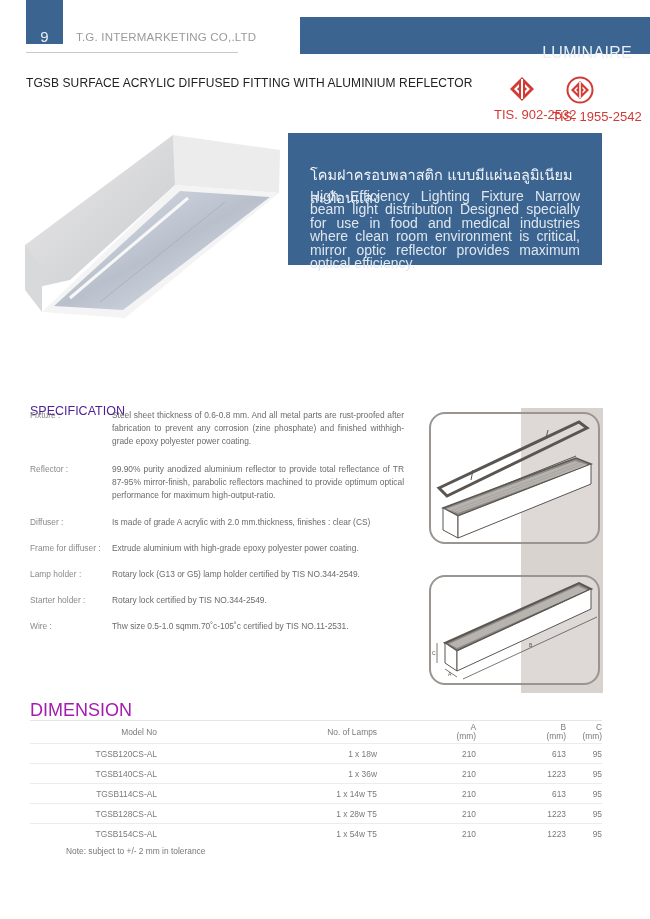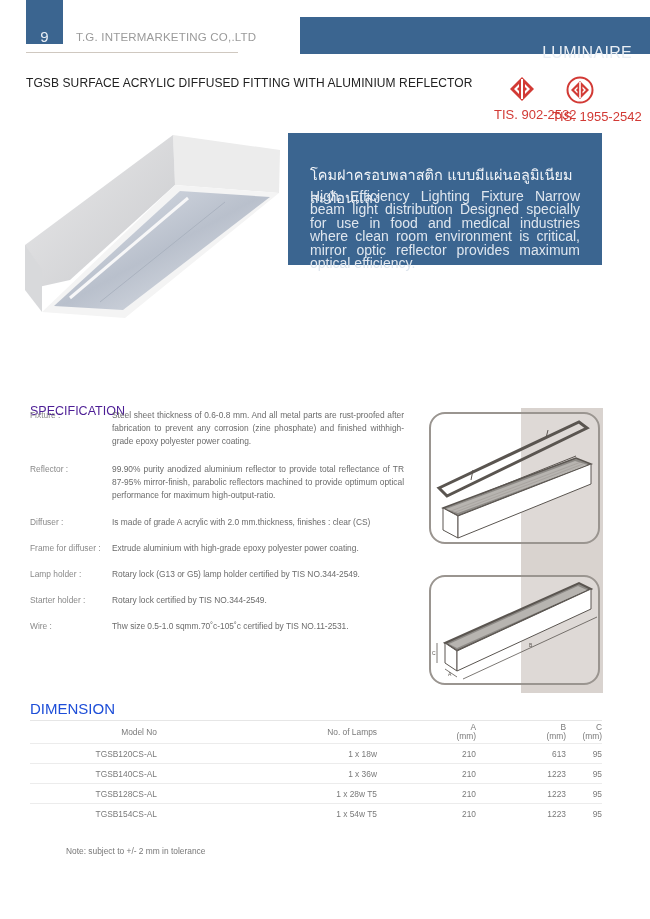--- a/index.html
+++ b/index.html
@@ -38,21 +38,21 @@
   .spec-value { position: absolute; left: 82px; top: 0; width: 292px; color: #6b6b6b; text-align: justify; }
 
   
   .gray-strip { left: 521px; top: 408px; width: 82px; height: 285px; background: #d9d3cf; }
   .diagram { left: 429px; width: 167px; border: 2px solid #9a9590; border-radius: 16px; background: rgba(255,255,255,0.15); }
   .diagram-1 { top: 412px; height: 128px; }
   .diagram-2 { top: 575px; height: 106px; }
   .diagram svg { position: absolute; left: 0; top: 0; }
 
   
-  .dim-heading { left: 30px; top: 700px; font-size: 15px; color: #1d4ed8; }
+  .dim-heading { left: 30px; top: 700px; font-size: 18px; color: #a21caf; }
   .dim-table { left: 30px; top: 720px; width: 572px; border-collapse: collapse; font-size: 8.4px; color: #7a7a7a; }
   .dim-table th, .dim-table td { font-weight: normal; padding: 0; height: 19px; border-top: 1px solid #ececec; vertical-align: middle; text-align: right; }
   .dim-table th { height: 22px; border-top: 1px solid #e6e6e6; }
   .dim-table .c0 { width: 127px; }
   .dim-table .c1 { width: 220px; }
   .dim-table .c2 { width: 99px; }
   .dim-table .c3 { width: 90px; }
   .dim-table th.num { line-height: 9px; }
   .dim-table th.num span { display: block; }
   .dim-table th.num .ltr { padding-left: 5px; }
@@ -229,20 +229,27 @@
       <td class="n3">95</td>
     </tr>
     <tr>
       <td>TGSB140CS-AL</td>
       <td>1 x 36w</td>
       <td>210</td>
       <td>1223</td>
       <td class="n3">95</td>
     </tr>
     <tr>
+      <td>TGSB114CS-AL</td>
+      <td>1 x 14w T5</td>
+      <td>210</td>
+      <td>613</td>
+      <td class="n3">95</td>
+    </tr>
+    <tr>
       <td>TGSB128CS-AL</td>
       <td>1 x 28w T5</td>
       <td>210</td>
       <td>1223</td>
       <td class="n3">95</td>
     </tr>
     <tr>
       <td>TGSB154CS-AL</td>
       <td>1 x 54w T5</td>
       <td>210</td>

